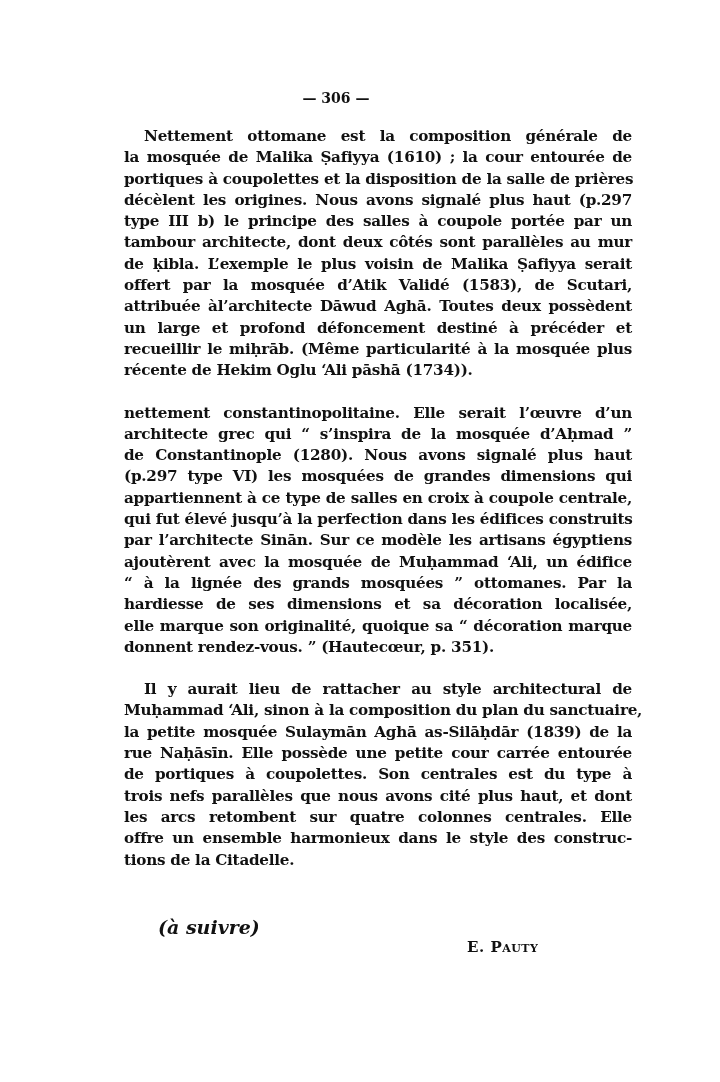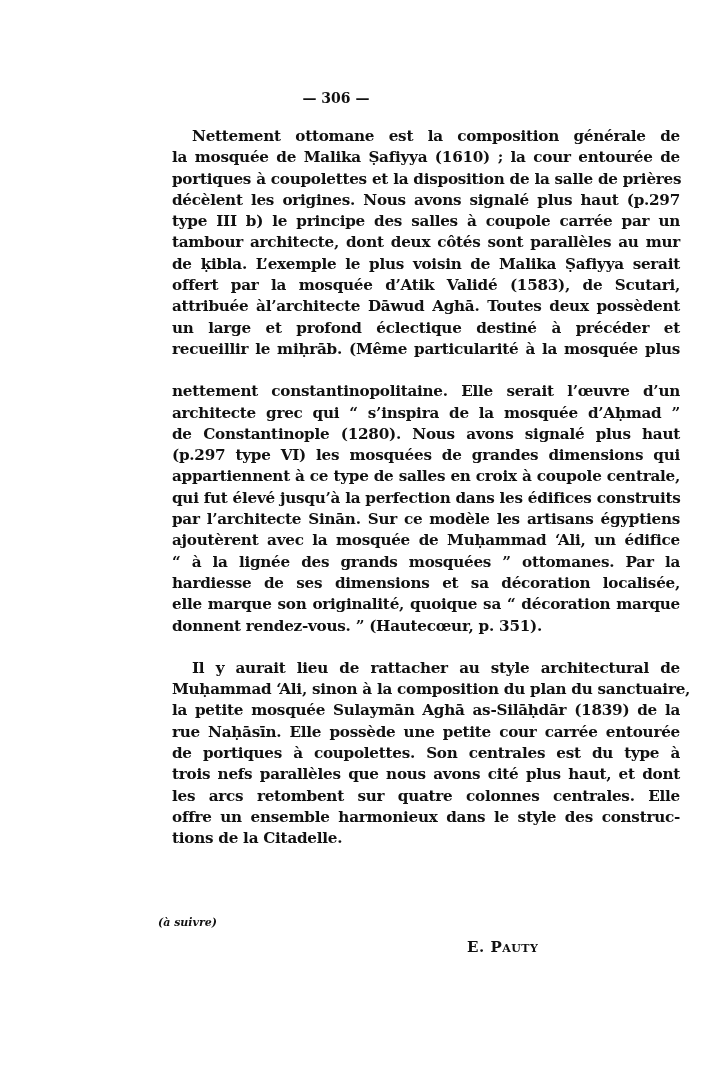--- a/index.html
+++ b/index.html
@@ -1,49 +1,50 @@
 <!DOCTYPE html>
 <html><head>
 <meta charset="utf-8">
 <style>
   html, body { margin: 0; padding: 0; background: #ffffff; }
   body { width: 720px; height: 1082px; position: relative; overflow: hidden;
          font-family: "DejaVu Serif", "Liberation Serif", serif; color: #111; }
   .page-number { position: absolute; top: 90px; left: 0; width: 672px; text-align: center;
                  font-size: 14px; font-weight: bold; }
-  .body-text { position: absolute; left: 124px; width: 508px; top: 126px; margin-left: 48px; }
+  .body-text { position: absolute; left: 124px; width: 508px; top: 126px; }
   .para { margin: 0; font-size: 15.2px; line-height: 21.3px; text-align: justify;
           text-indent: 20px; font-weight: bold; letter-spacing: -0.25px; }
   .para + .para { margin-top: 21px; }
   .line { display: block; text-align: justify; text-align-last: justify; white-space: nowrap; }
   .line.last { text-align-last: left; }
   .line.indent { padding-left: 20px; }
   .para { text-indent: 0; }
-  .suivre { position: absolute; left: 158px; top: 916px; font-size: 11px; font-style: italic; font-weight: bold; }
+  .suivre { position: absolute; left: 158px; top: 916px; font-size: 19px; font-style: italic; font-weight: bold; }
   .author { position: absolute; left: 467px; top: 938px; font-size: 15px; font-weight: bold; letter-spacing: 0.5px; }
   .author .sc { font-variant: small-caps; }
 </style>
 </head>
 <body>
 
 <div class="page-number">— 306 —</div>
 
 <div class="body-text">
   <div class="para" id="p0">
       <span class="line indent">Nettement ottomane est la composition générale de</span>
       <span class="line">la mosquée de Malika Ṣafiyya (1610) ; la cour entourée de</span>
       <span class="line">portiques à coupolettes et la disposition de la salle de prières</span>
       <span class="line">décèlent les origines.  Nous avons signalé plus haut (p.297</span>
-      <span class="line">type III b)  le principe des salles à coupole carrée par un</span>
+      <span class="line">type III b)  le principe des salles à coupole portée par un</span>
       <span class="line">tambour architecte, dont deux côtés sont parallèles au mur</span>
       <span class="line">de ḳibla. L’exemple le plus voisin de Malika Ṣafiyya serait</span>
       <span class="line">offert par la mosquée d’Atik Validé (1583), de Scutari,</span>
       <span class="line">attribuée àl’architecte Dāwud Aghā.   Toutes deux possèdent</span>
-      <span class="line">un large et profond éclectique destiné à précéder et</span>
+      <span class="line">un large et profond défoncement destiné à précéder et</span>
       <span class="line">recueillir le miḥrāb.  (Même particularité à la mosquée plus</span>
+      <span class="line last">récente de Hekim Oglu ‘Ali pāshā (1734)).</span>
     </div>
   <div class="para" id="p1">
       <span class="line">nettement constantinopolitaine.  Elle serait l’œuvre d’un</span>
       <span class="line">architecte grec qui “ s’inspira de la mosquée d’Aḥmad ”</span>
       <span class="line">de Constantinople (1280).  Nous avons signalé plus haut</span>
       <span class="line">(p.297 type VI) les mosquées de grandes dimensions qui</span>
       <span class="line">appartiennent à ce type de salles en croix à coupole centrale,</span>
       <span class="line">qui fut élevé jusqu’à la perfection dans les édifices construits</span>
       <span class="line">par l’architecte Sinān.  Sur ce modèle les artisans égyptiens</span>
       <span class="line">ajoutèrent avec la mosquée de Muḥammad ‘Ali, un édifice</span>

